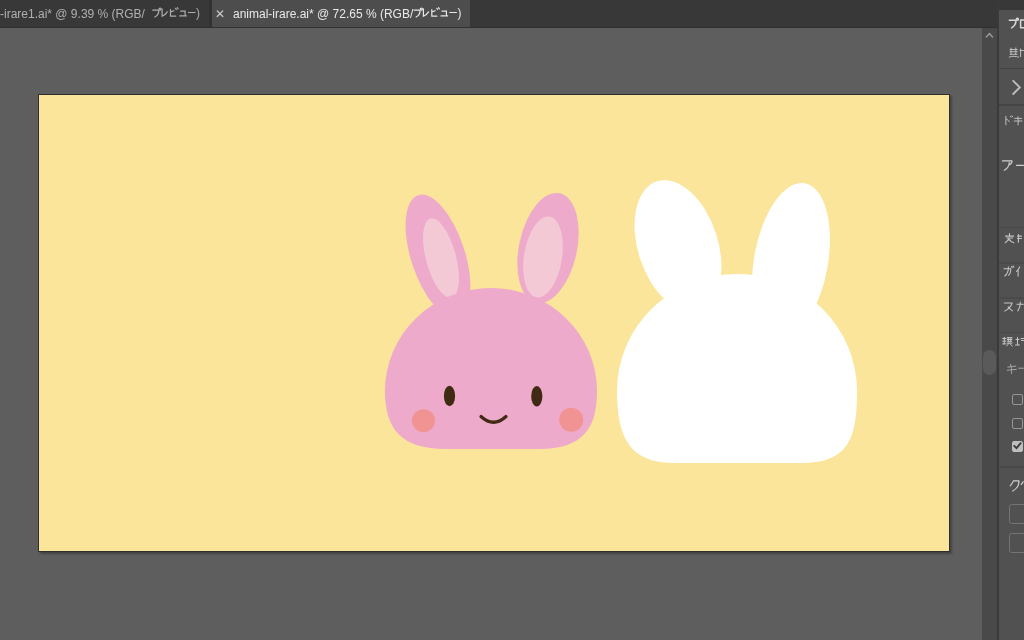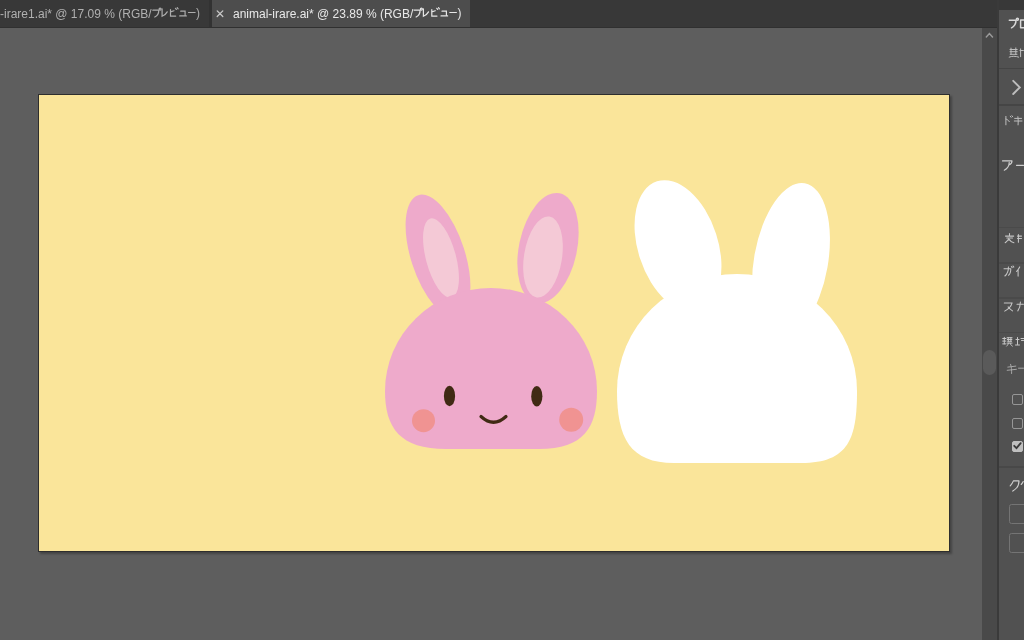--- a/index.html
+++ b/index.html
@@ -19,22 +19,22 @@
 .cb{left:1012px;width:11px;height:11px;border:1.4px solid #969696;border-radius:2px;box-sizing:border-box;background:transparent;}
 .btn{left:1009px;width:20px;height:19.5px;border:1px solid #747474;border-radius:2.5px;box-sizing:border-box;}
 </style></head>
 <body>
 <div id="root">
   <div class="abs" id="canvas"></div>
   <div class="abs" id="artboard"></div>
   <div class="abs" id="tabbar"></div>
   <div class="abs" id="tabactive"></div>
   <div class="abs" style="left:209px;top:0;width:3px;height:27px;background:#323232"></div>
-  <div class="abs" id="tabtext1">-irare1.ai* @ 17.09 % (RGB/</div>
-  <div class="abs" id="tabtext2">animal-irare.ai* @ 23.89 % (RGB/</div>
+  <div class="abs" id="tabtext1">-irare1.ai* @ 9.39 % (RGB/</div>
+  <div class="abs" id="tabtext2">animal-irare.ai* @ 72.65 % (RGB/</div>
   <div class="abs" id="scrollstrip"></div>
   <div class="abs" id="thumb"></div>
   <div class="abs" id="seam"></div>
   <div class="abs" id="panel"></div>
   <div class="abs" id="paneltop"></div>
   <div class="abs pdiv" style="top:67.5px;background:#454545"></div>
   <div class="abs pdiv" style="top:104px;background:#454545"></div>
   <div class="abs pdiv" style="top:226.5px"></div>
   <div class="abs pdiv" style="top:262px"></div>
   <div class="abs pdiv" style="top:297px"></div>

